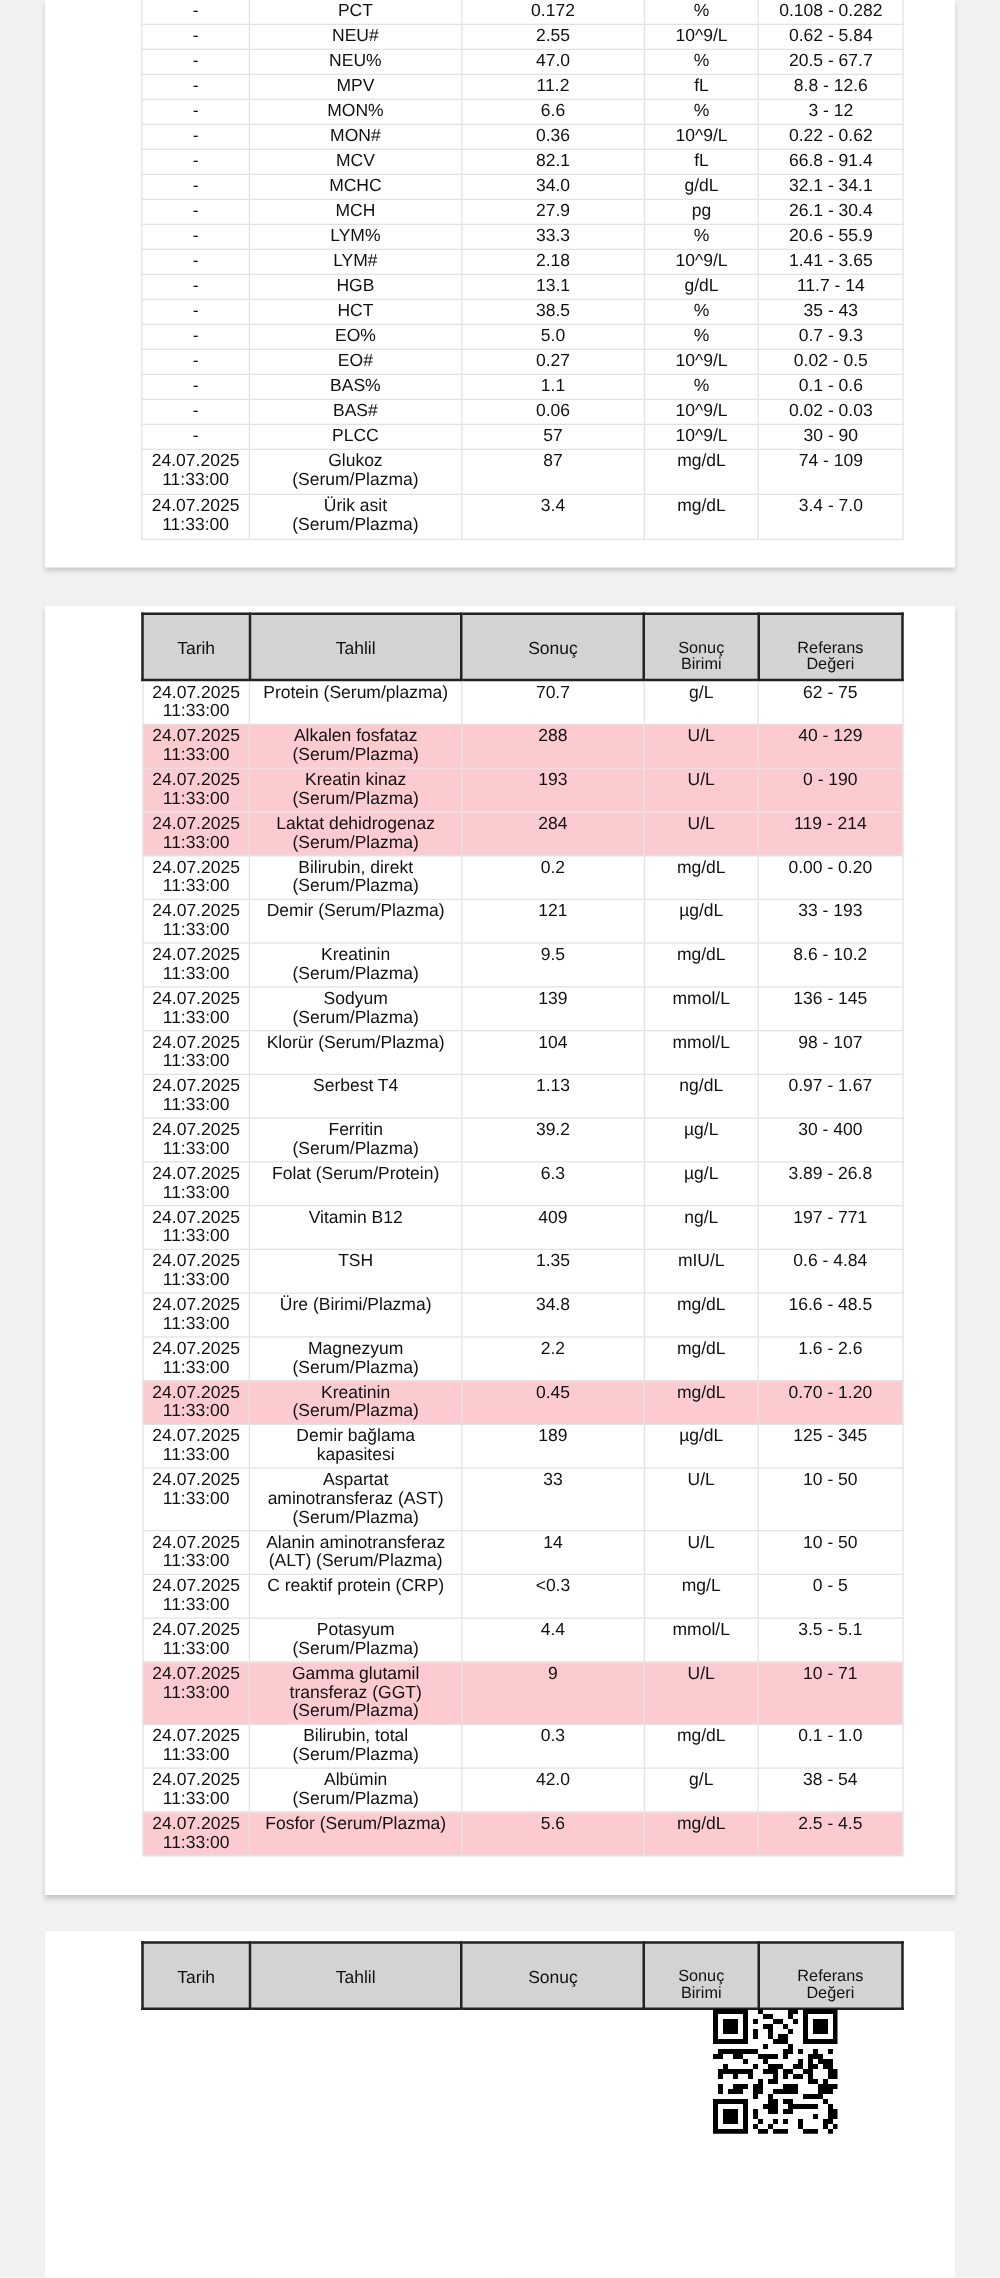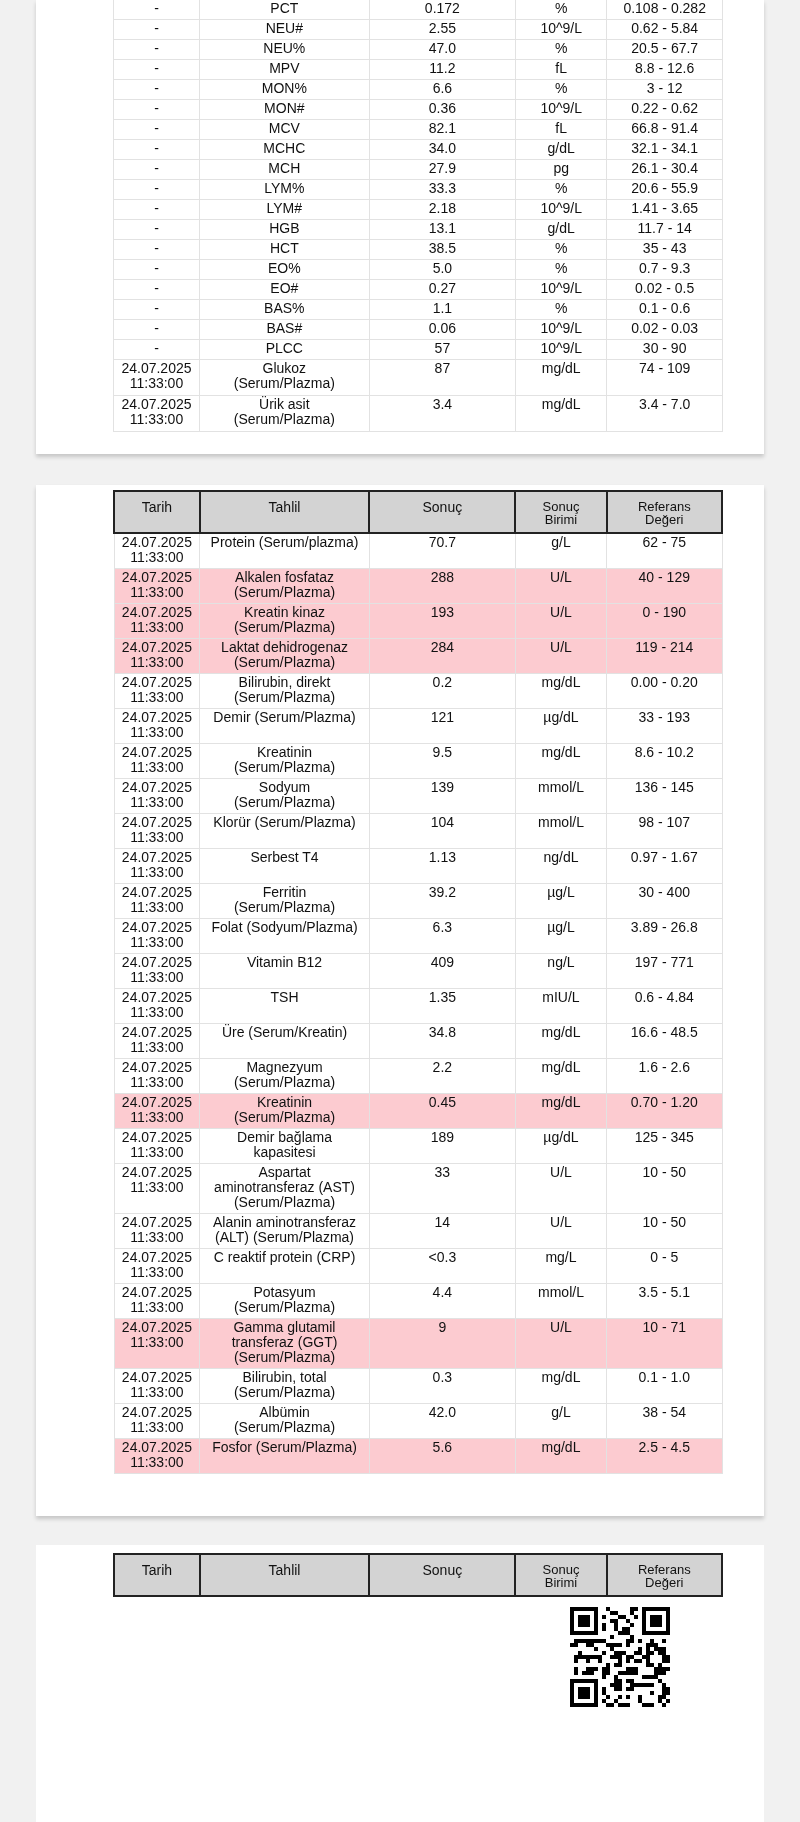--- a/index.html
+++ b/index.html
@@ -27,21 +27,21 @@
   table.lab col.c3 { width: 138px; }
   table.lab col.c4 { width: 86px; }
   table.lab col.c5 { width: 109px; }
 
   table.lab td {
     border: 1px solid #e2e2e2; text-align: center; vertical-align: top;
     padding: 1px 2px 1px 2px; white-space: pre-line;
   }
   table.lab th {
     background: #d3d3d3; border: 2px solid #222; font-weight: normal;
-    text-align: center; vertical-align: top; padding: 8px 2px 2px 2px;
+    text-align: center; vertical-align: top; padding: 19px 2px 2px 2px;
     font-size: 14px; line-height: 14px; height: 30px;
   }
   table.lab th .small { font-size: 13px; line-height: 13px; display: block; }
   tr.flag td { background: #fccbd0; }
   td.date { padding-left: 0; padding-right: 0; }
 
   #table1 { top: -1px; }
   #table1 td { height: 17px; padding-top: 1px; padding-bottom: 1px; }
   #table1 tr.two td { height: 33px; }
 
@@ -332,21 +332,21 @@
 11:33:00</td>
           <td>Ferritin
 (Serum/Plazma)</td>
           <td>39.2</td>
           <td>µg/L</td>
           <td>30 - 400</td>
         </tr>
         <tr class="two">
           <td class="date">24.07.2025
 11:33:00</td>
-          <td>Folat (Sodyum/Plazma)</td>
+          <td>Folat (Serum/Protein)</td>
           <td>6.3</td>
           <td>µg/L</td>
           <td>3.89 - 26.8</td>
         </tr>
         <tr class="two">
           <td class="date">24.07.2025
 11:33:00</td>
           <td>Vitamin B12</td>
           <td>409</td>
           <td>ng/L</td>
@@ -356,21 +356,21 @@
           <td class="date">24.07.2025
 11:33:00</td>
           <td>TSH</td>
           <td>1.35</td>
           <td>mIU/L</td>
           <td>0.6 - 4.84</td>
         </tr>
         <tr class="two">
           <td class="date">24.07.2025
 11:33:00</td>
-          <td>Üre (Serum/Kreatin)</td>
+          <td>Üre (Birimi/Plazma)</td>
           <td>34.8</td>
           <td>mg/dL</td>
           <td>16.6 - 48.5</td>
         </tr>
         <tr class="two">
           <td class="date">24.07.2025
 11:33:00</td>
           <td>Magnezyum
 (Serum/Plazma)</td>
           <td>2.2</td>

